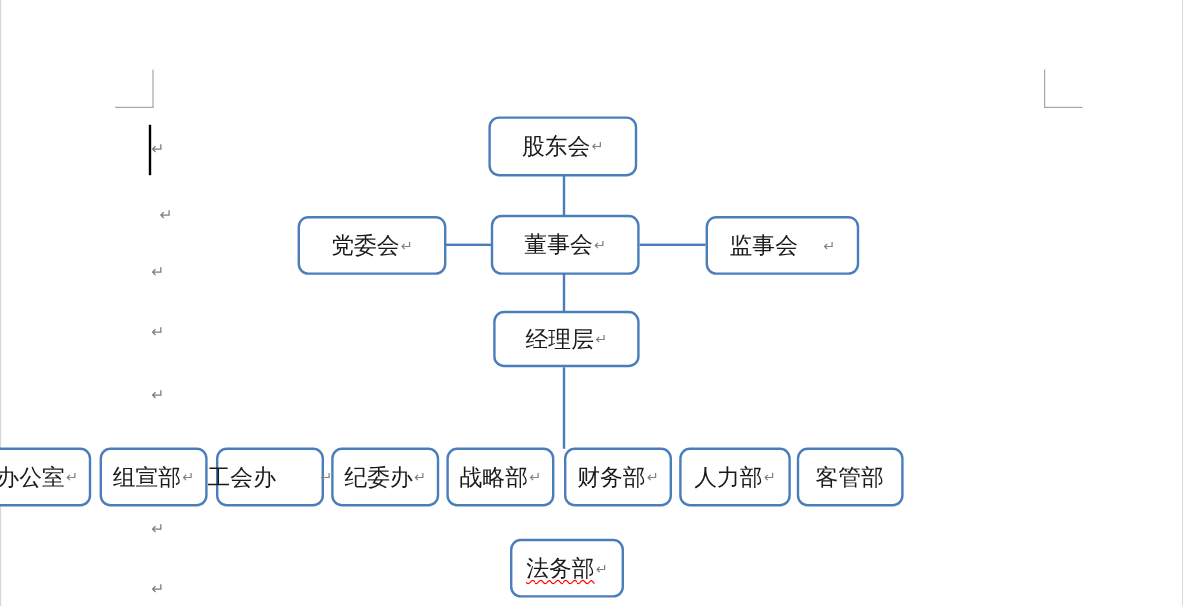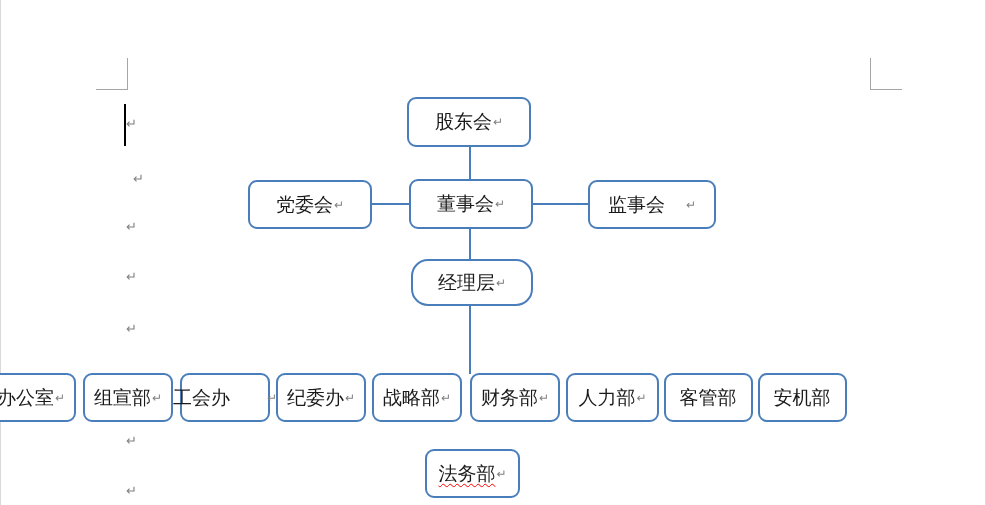--- a/index.html
+++ b/index.html
@@ -148,21 +148,21 @@
   <div class="node" style="left:409px; top:179px; width:124px; height:50px;">
     <span class="label-text">董事会</span>
       <span class="para-mark">↵</span>
   </div>
 
   <div class="node" style="left:588px; top:180px; width:128px; height:49px;gap:20px;">
     <span class="label-text">监事会</span>
       <span class="para-mark">↵</span>
   </div>
 
-  <div class="node" style="left:411px; top:259px; width:122px; height:47px;border-radius:17px;">
+  <div class="node" style="left:411px; top:259px; width:122px; height:47px;">
     <span class="label-text">经理层</span>
       <span class="para-mark">↵</span>
   </div>
 
   <div class="node" style="left:-14px; top:373px; width:90px; height:49px;">
     <span class="label-text">办公室</span>
       <span class="para-mark">↵</span>
   </div>
   <div class="node" style="left:83px; top:373px; width:90px; height:49px;">
     <span class="label-text">组宣部</span>
@@ -185,23 +185,19 @@
       <span class="para-mark">↵</span>
   </div>
   <div class="node" style="left:566px; top:373px; width:93px; height:49px;">
     <span class="label-text">人力部</span>
       <span class="para-mark">↵</span>
   </div>
   <div class="node" style="left:664px; top:373px; width:89px; height:49px;">
     <span class="label-text">客管部</span>
       <span class="para-mark"></span>
   </div>
-  <div class="node" style="left:758px; top:373px; width:89px; height:49px;">
-    <span class="label-text">安机部</span>
-      <span class="para-mark"></span>
-  </div>
 
   <div class="node" style="left:425px; top:449px; width:95px; height:49px;">
     <span class="label-text spell">法务部</span>
       <span class="para-mark">↵</span>
   </div>
 
 </div>
 
 </body></html>

